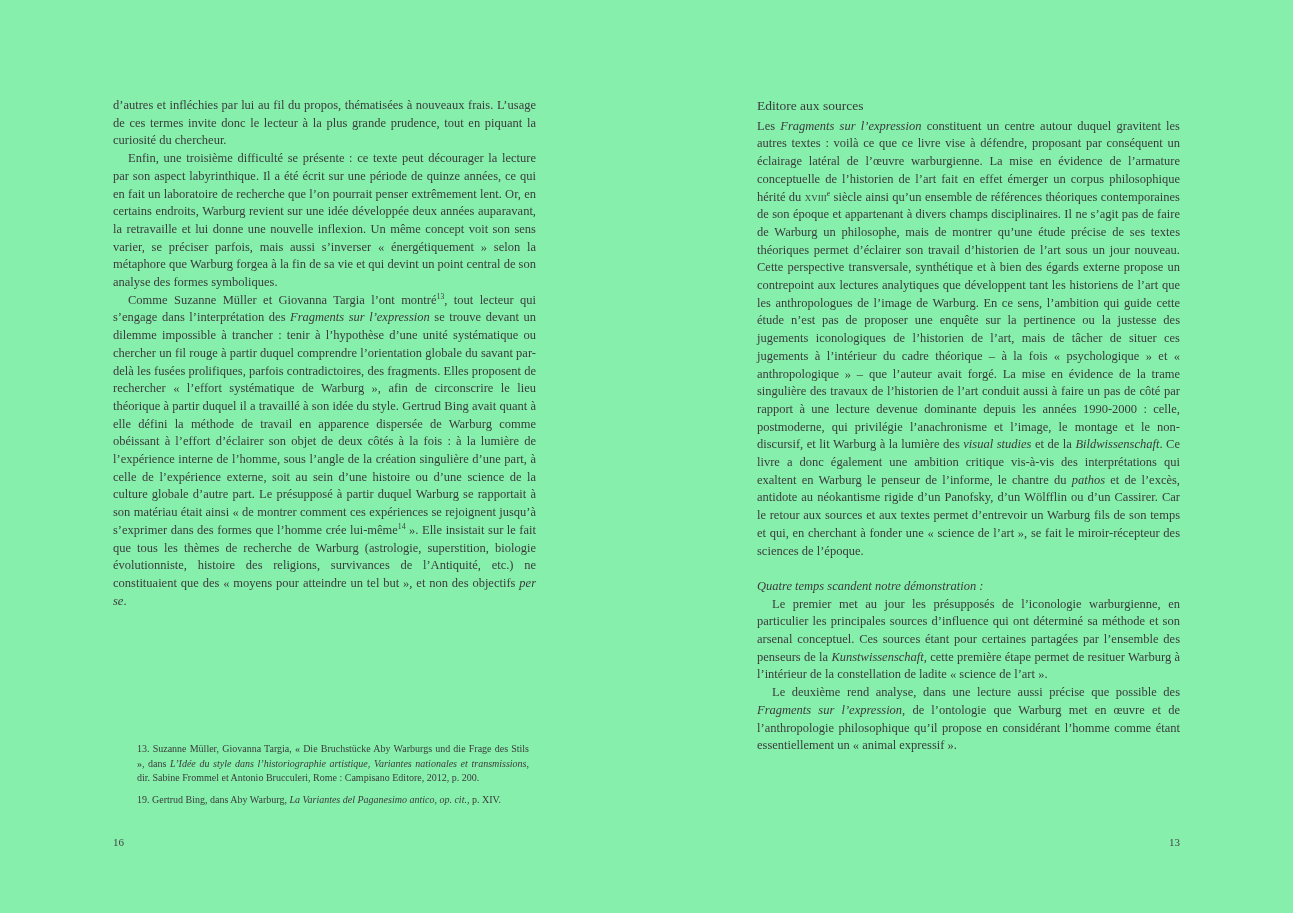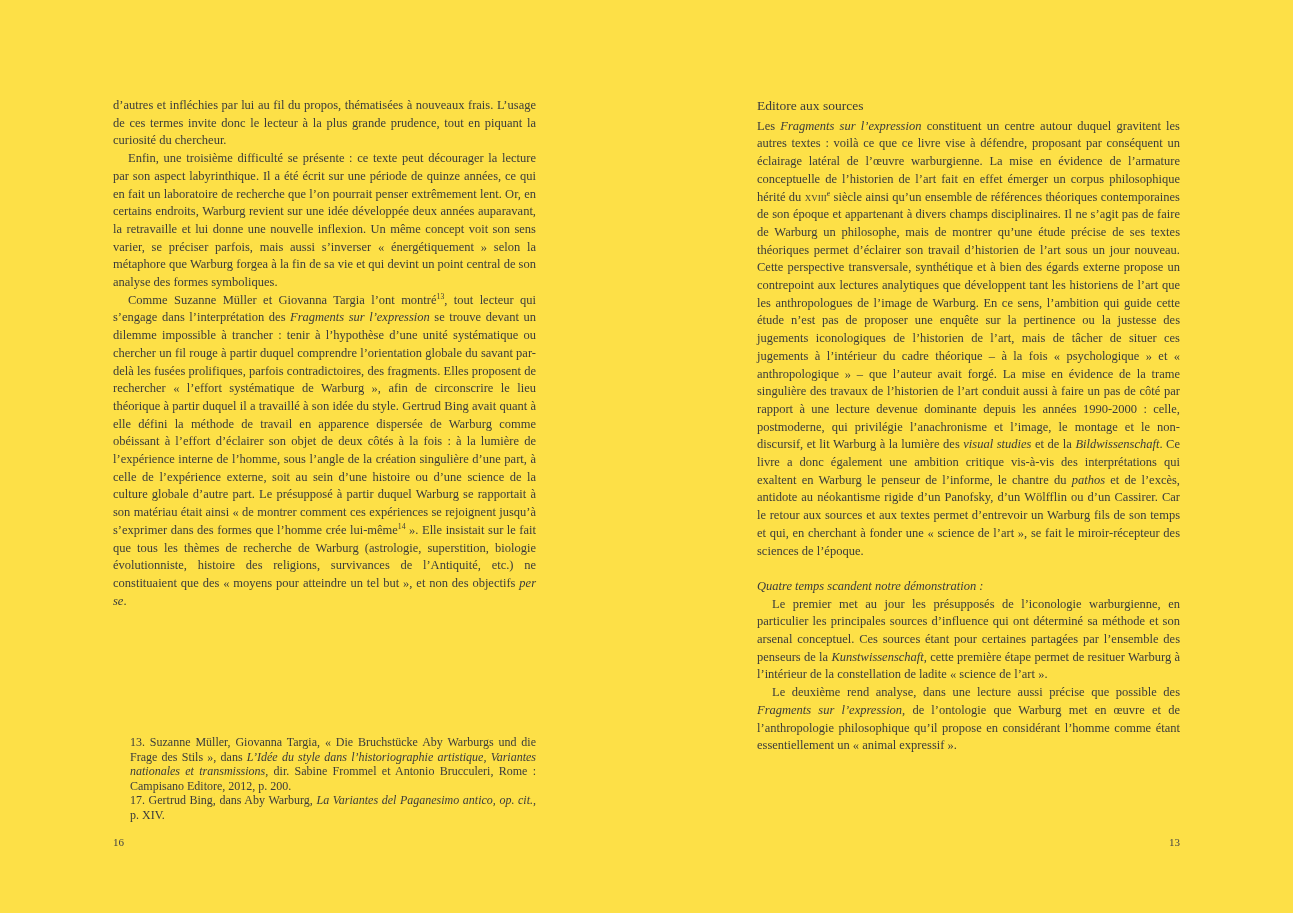--- a/index.html
+++ b/index.html
@@ -5,21 +5,21 @@
   * { box-sizing: border-box; }
   html, body { margin: 0; padding: 0; }
   body {
     width: 1293px; height: 913px;
     background: #ffffff;
     font-family: "Liberation Serif", "DejaVu Serif", serif;
   }
   .spread {
     position: relative;
     width: 1293px; height: 913px;
-    background: #fde047;
+    background: #86efac;
     color: #3b3b3b;
     overflow: hidden;
   }
   .page {
     position: absolute;
     top: 0; height: 913px; width: 423px;
   }
   .page-left  { left: 113px; }
   .page-right { left: 757px; }
   .content {
@@ -46,22 +46,22 @@
   .sup {
     font-size: 0.62em;
     vertical-align: super;
     line-height: 0;
   }
   .footnotes {
     position: absolute;
     top: 735px; left: 17px; width: 406px;
   }
   .footnotes p {
-    margin: 0;
-    font-size: 12px;
+    margin: 7px;
+    font-size: 10px;
     line-height: 14.6px;
     text-align: justify;
   }
   .page-num {
     position: absolute;
     top: 836px;
     font-size: 11px;
     color: #454545;
   }
   .page-num.left  { left: 0; }
@@ -75,21 +75,21 @@
   <div class="page page-left">
     <div class="content">
       <div class="body-text">
           <p><span>d’autres et infléchies par lui au fil du propos, thématisées à nouveaux frais. L’usage de ces termes invite donc le lecteur à la plus grande prudence, tout en piquant la curiosité du chercheur.</span></p>
           <p class="indent"><span>Enfin, une troisième difficulté se présente : ce texte peut décourager la lecture par son aspect labyrinthique. Il a été écrit sur une période de quinze années, ce qui en fait un laboratoire de recherche que l’on pourrait penser extrêmement lent. Or, en certains endroits, Warburg revient sur une idée développée deux années auparavant, la retravaille et lui donne une nouvelle inflexion. Un même concept voit son sens varier, se préciser parfois, mais aussi s’inverser « énergétiquement » selon la métaphore que Warburg forgea à la fin de sa vie et qui devint un point central de son analyse des formes symboliques.</span></p>
           <p class="indent"><span>Comme Suzanne Müller et Giovanna Targia l’ont montré</span><span class="sup">13</span><span>, tout lecteur qui s’engage dans l’interprétation des </span><span class="i">Fragments sur l’expression</span><span> se trouve devant un dilemme impossible à trancher : tenir à l’hypothèse d’une unité systématique ou chercher un fil rouge à partir duquel comprendre l’orientation globale du savant par-delà les fusées prolifiques, parfois contradictoires, des fragments. Elles proposent de rechercher « l’effort systématique de Warburg », afin de circonscrire le lieu théorique à partir duquel il a travaillé à son idée du style. Gertrud Bing avait quant à elle défini la méthode de travail en apparence dispersée de Warburg comme obéissant à l’effort d’éclairer son objet de deux côtés à la fois : à la lumière de l’expérience interne de l’homme, sous l’angle de la création singulière d’une part, à celle de l’expérience externe, soit au sein d’une histoire ou d’une science de la culture globale d’autre part. Le présupposé à partir duquel Warburg se rapportait à son matériau était ainsi « de montrer comment ces expériences se rejoignent jusqu’à s’exprimer dans des formes que l’homme crée lui-même</span><span class="sup">14</span><span> ». Elle insistait sur le fait que tous les thèmes de recherche de Warburg (astrologie, superstition, biologie évolutionniste, histoire des religions, survivances de l’Antiquité, etc.) ne constituaient que des « moyens pour atteindre un tel but », et non des objectifs </span><span class="i">per se</span><span>.</span></p>
         </div>
     </div>
     <div class="footnotes body-text">
         <p class="footnote"><span>13. Suzanne Müller, Giovanna Targia, « Die Bruchstücke Aby Warburgs und die Frage des Stils », dans </span><span class="i">L’Idée du style dans l’historiographie artistique, Variantes nationales et transmissions</span><span>, dir. Sabine Frommel et Antonio Brucculeri, Rome : Campisano Editore, 2012, p. 200.</span></p>
-        <p class="footnote"><span>17. Gertrud Bing, dans Aby Warburg, </span><span class="i">La Variantes del Paganesimo antico, op. cit.</span><span>, p. XIV.</span></p>
+        <p class="footnote"><span>19. Gertrud Bing, dans Aby Warburg, </span><span class="i">La Variantes del Paganesimo antico, op. cit.</span><span>, p. XIV.</span></p>
       </div>
     <div class="page-num left">16</div>
   </div>
 
   <div class="page page-right">
     <div class="content">
       <p class="heading">Editore aux sources</p>
       <div class="body-text">
           <p><span>Les </span><span class="i">Fragments sur l’expression</span><span> constituent un centre autour duquel gravitent les autres textes : voilà ce que ce livre vise à défendre, proposant par conséquent un éclairage latéral de l’œuvre warburgienne. La mise en évidence de l’armature conceptuelle de l’historien de l’art fait en effet émerger un corpus philosophique hérité du </span><span class="sc">xviii</span><span class="sup">e</span><span> siècle ainsi qu’un ensemble de références théoriques contemporaines de son époque et appartenant à divers champs disciplinaires. Il ne s’agit pas de faire de Warburg un philosophe, mais de montrer qu’une étude précise de ses textes théoriques permet d’éclairer son travail d’historien de l’art sous un jour nouveau. Cette perspective transversale, synthétique et à bien des égards externe propose un contrepoint aux lectures analytiques que développent tant les historiens de l’art que les anthropologues de l’image de Warburg. En ce sens, l’ambition qui guide cette étude n’est pas de proposer une enquête sur la pertinence ou la justesse des jugements iconologiques de l’historien de l’art, mais de tâcher de situer ces jugements à l’intérieur du cadre théorique – à la fois « psychologique » et « anthropologique » – que l’auteur avait forgé. La mise en évidence de la trame singulière des travaux de l’historien de l’art conduit aussi à faire un pas de côté par rapport à une lecture devenue dominante depuis les années 1990-2000 : celle, postmoderne, qui privilégie l’anachronisme et l’image, le montage et le non-discursif, et lit Warburg à la lumière des </span><span class="i">visual studies</span><span> et de la </span><span class="i">Bildwissenschaft</span><span>. Ce livre a donc également une ambition critique vis-à-vis des interprétations qui exaltent en Warburg le penseur de l’informe, le chantre du </span><span class="i">pathos</span><span> et de l’excès, antidote au néokantisme rigide d’un Panofsky, d’un Wölfflin ou d’un Cassirer. Car le retour aux sources et aux textes permet d’entrevoir un Warburg fils de son temps et qui, en cherchant à fonder une « science de l’art », se fait le miroir-récepteur des sciences de l’époque.</span></p>
           <p class="space-before"><span>Quatre temps scandent notre démonstration :</span></p>

